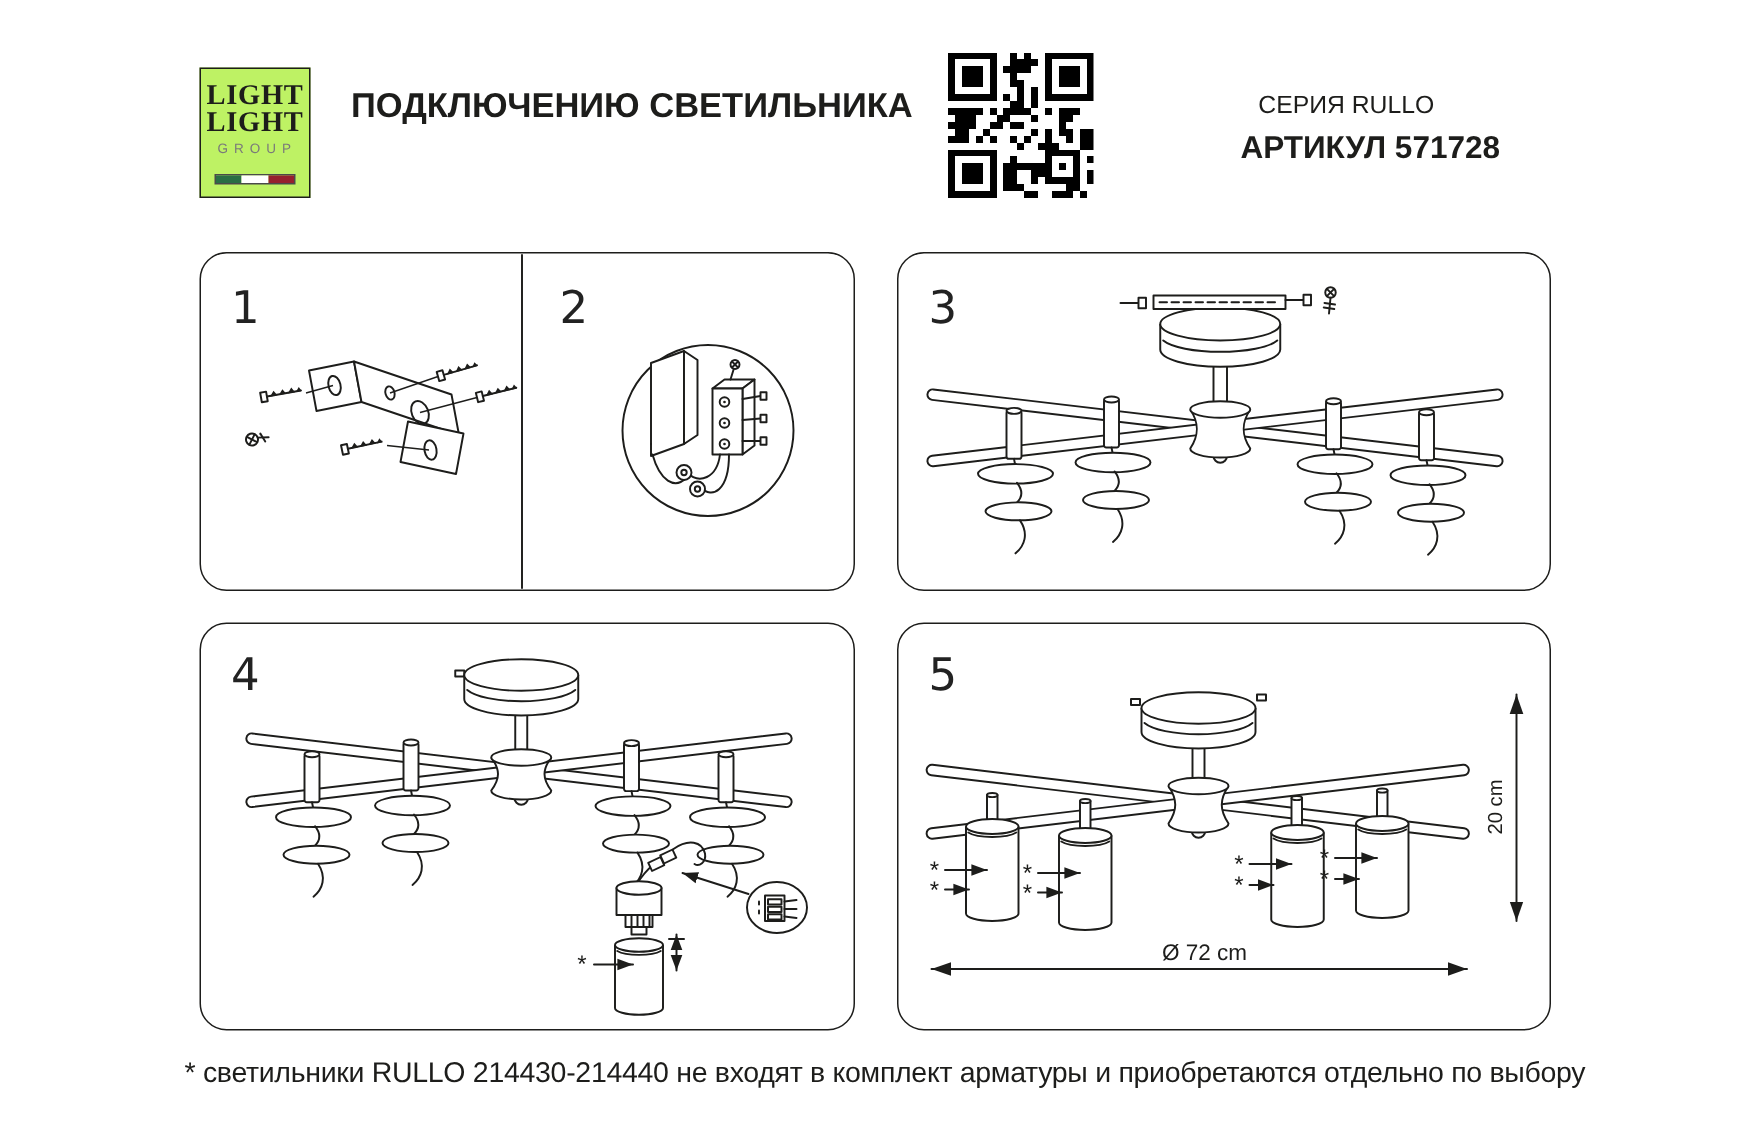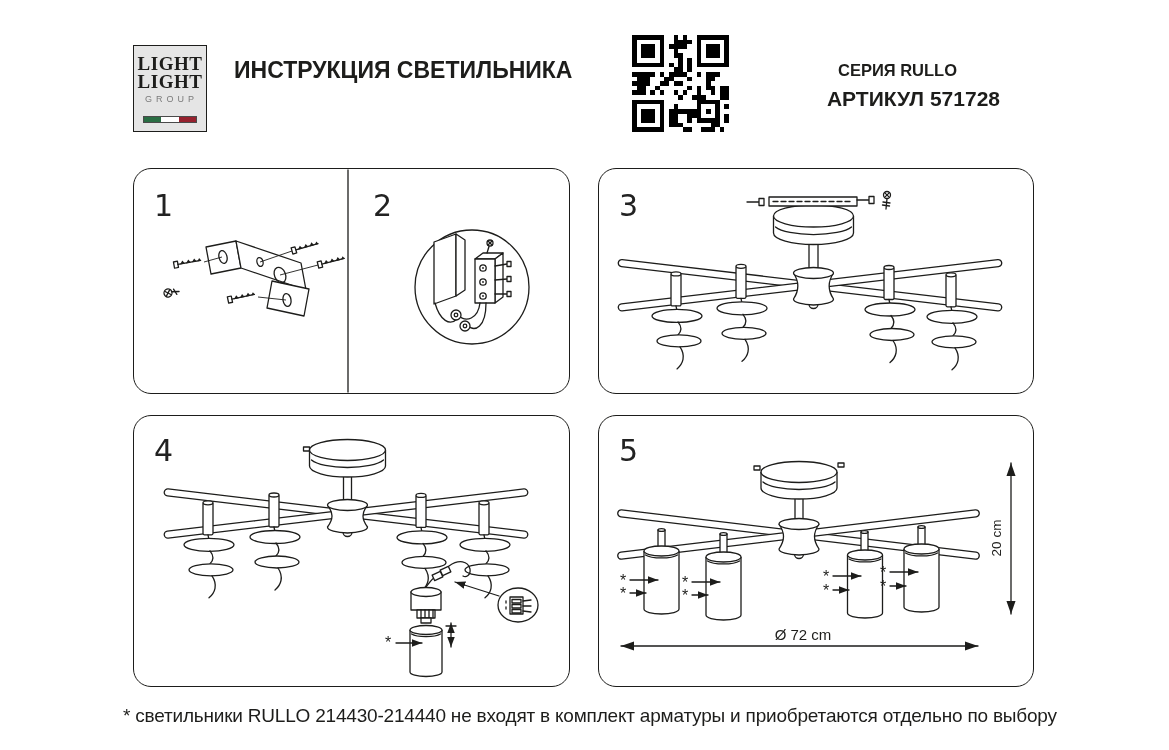--- a/index.html
+++ b/index.html
@@ -2,30 +2,30 @@
 <html><head>
 <meta charset="utf-8">
 <style>
   html,body{margin:0;padding:0;background:#fff}
   .page{position:relative;width:1169px;height:750px;background:#ffffff;
         font-family:"Liberation Sans",sans-serif;color:#1d1d1b;overflow:hidden}
 
   
   .logo-box{position:absolute;left:133px;top:45px;width:72px;height:85px;
             border:1.5px solid #1d1d1b;display:flex;flex-direction:column;
-            align-items:center;justify-content:center;background:#e5e5e5}
+            align-items:center;justify-content:center;background:#bef264}
   .logo-l1,.logo-l2{font-family:"Liberation Serif",serif;font-weight:700;
             font-size:19px;line-height:18px;letter-spacing:.5px;color:#1d1d1b}
   .logo-l3{font-size:9px;letter-spacing:4px;color:#7a7a7a;margin:3px 0 12px 3px}
   .flag{width:54px;height:7px;border:1px solid #4a4a4a;display:flex;box-sizing:border-box}
   .flag span{flex:1}
   .title{position:absolute;left:234px;top:56px;font-size:23px;font-weight:700;
          line-height:29px;color:#1d1d1b}
   .series{position:absolute;left:800px;top:61px;width:195px;text-align:center;
-          font-weight:700;font-size:16.5px}
+          font-weight:400;font-size:16.5px}
   .article{position:absolute;left:795px;top:87px;width:205px;text-align:right;
            font-weight:700;font-size:21px}
   .qr{position:absolute;left:632px;top:35px;width:97px;height:97px}
 
   
   .panel{position:absolute;border:1.6px solid #1d1d1b;border-radius:18px;background:#fff}
   .p12{left:133px;top:168px;width:435px;height:224px}
   .p3 {left:598px;top:168px;width:434px;height:224px}
   .p4 {left:133px;top:415px;width:435px;height:270px}
   .p5 {left:598px;top:415px;width:434px;height:270px}
@@ -56,21 +56,21 @@
     <div class="logo-l2">LIGHT</div>
     <div class="logo-l3">GROUP</div>
     <div class="flag">
       <span style="background:#2a6e44"></span>
         <span style="background:#ffffff"></span>
         <span style="background:#96212e"></span>
     </div>
   </div>
 
   <div class="title">
-    <div>ИНСТРУКЦИЯ СВЕТИЛЬНИКА</div>
+    <div>ПОДКЛЮЧЕНИЮ СВЕТИЛЬНИКА</div>
   </div>
 
   <svg id="qr-svg" class="qr" viewBox="0 0 21 21" shape-rendering="crispEdges">
       <rect x="0" y="0" width="1" height="1"></rect>
       <rect x="1" y="0" width="1" height="1"></rect>
       <rect x="2" y="0" width="1" height="1"></rect>
       <rect x="3" y="0" width="1" height="1"></rect>
       <rect x="4" y="0" width="1" height="1"></rect>
       <rect x="5" y="0" width="1" height="1"></rect>
       <rect x="6" y="0" width="1" height="1"></rect>

